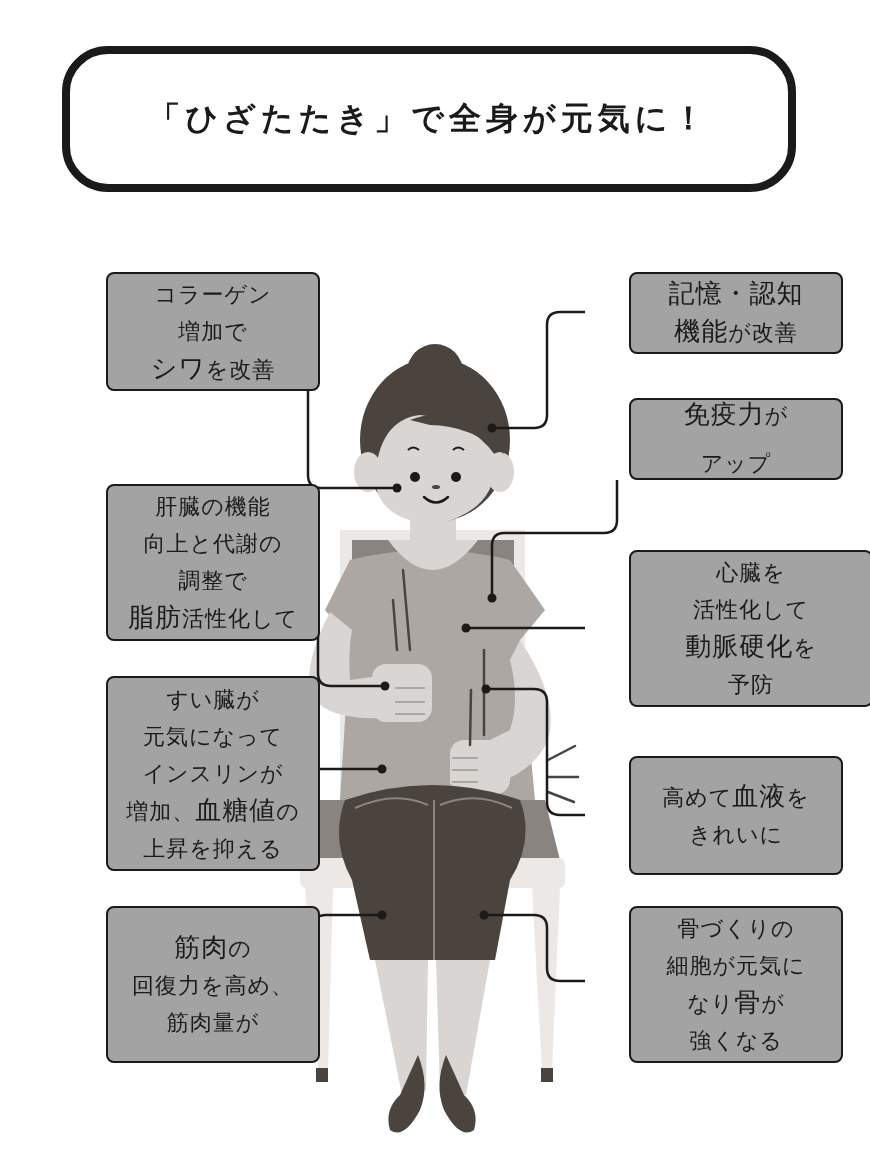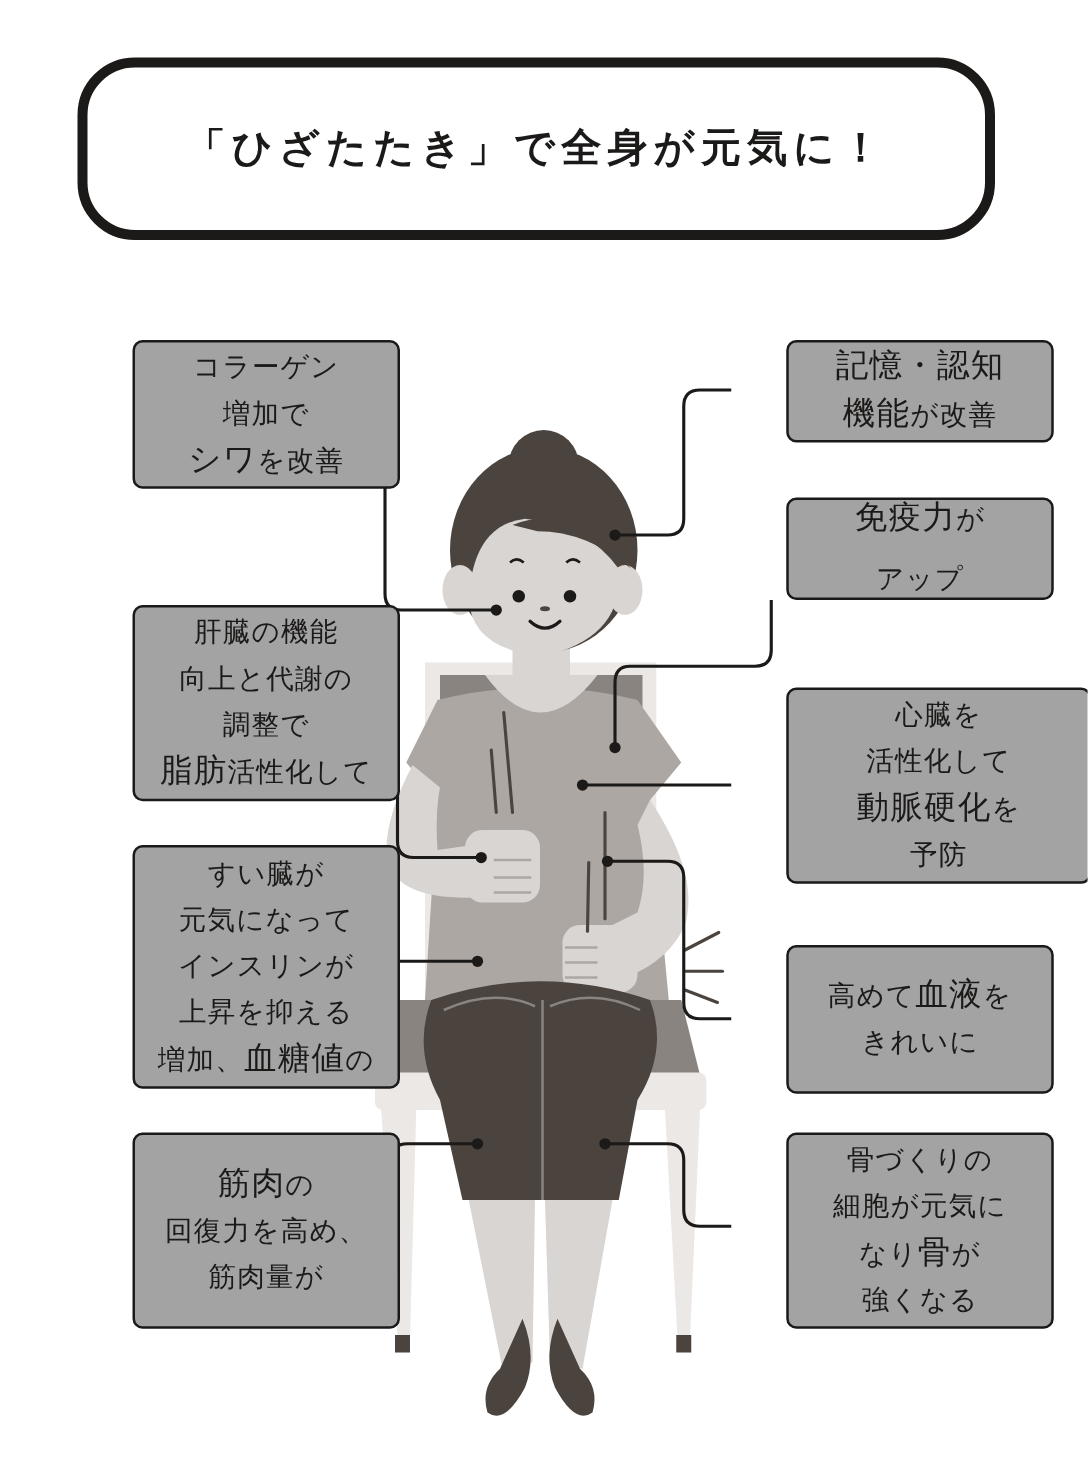--- a/index.html
+++ b/index.html
@@ -139,22 +139,22 @@
 <div class="callout" style="left:585px; top:550px; width:244px; height:157px;">
     <span class="line"><span>心臓を</span></span>
     <span class="line"><span>活性化して</span></span>
     <span class="line"><b>動脈硬化</b><span>を</span></span>
     <span class="line"><span>予防</span></span>
   </div>
 <div class="callout" style="left:62px; top:676px; width:214px; height:195px;">
     <span class="line"><span>すい臓が</span></span>
     <span class="line"><span>元気になって</span></span>
     <span class="line"><span>インスリンが</span></span>
+    <span class="line"><span>増加、</span><b>血糖値</b><span>の</span></span>
     <span class="line"><span>上昇を抑える</span></span>
-    <span class="line"><span>増加、</span><b>血糖値</b><span>の</span></span>
   </div>
 <div class="callout" style="left:585px; top:756px; width:214px; height:119px;">
     <span class="line"><span>高めて</span><b>血液</b><span>を</span></span>
     <span class="line"><span>きれいに</span></span>
   </div>
 <div class="callout" style="left:62px; top:906px; width:214px; height:157px;">
     <span class="line"><b>筋肉</b><span>の</span></span>
     <span class="line"><span>回復力を高め、</span></span>
     <span class="line"><span>筋肉量が</span></span>
   </div>

